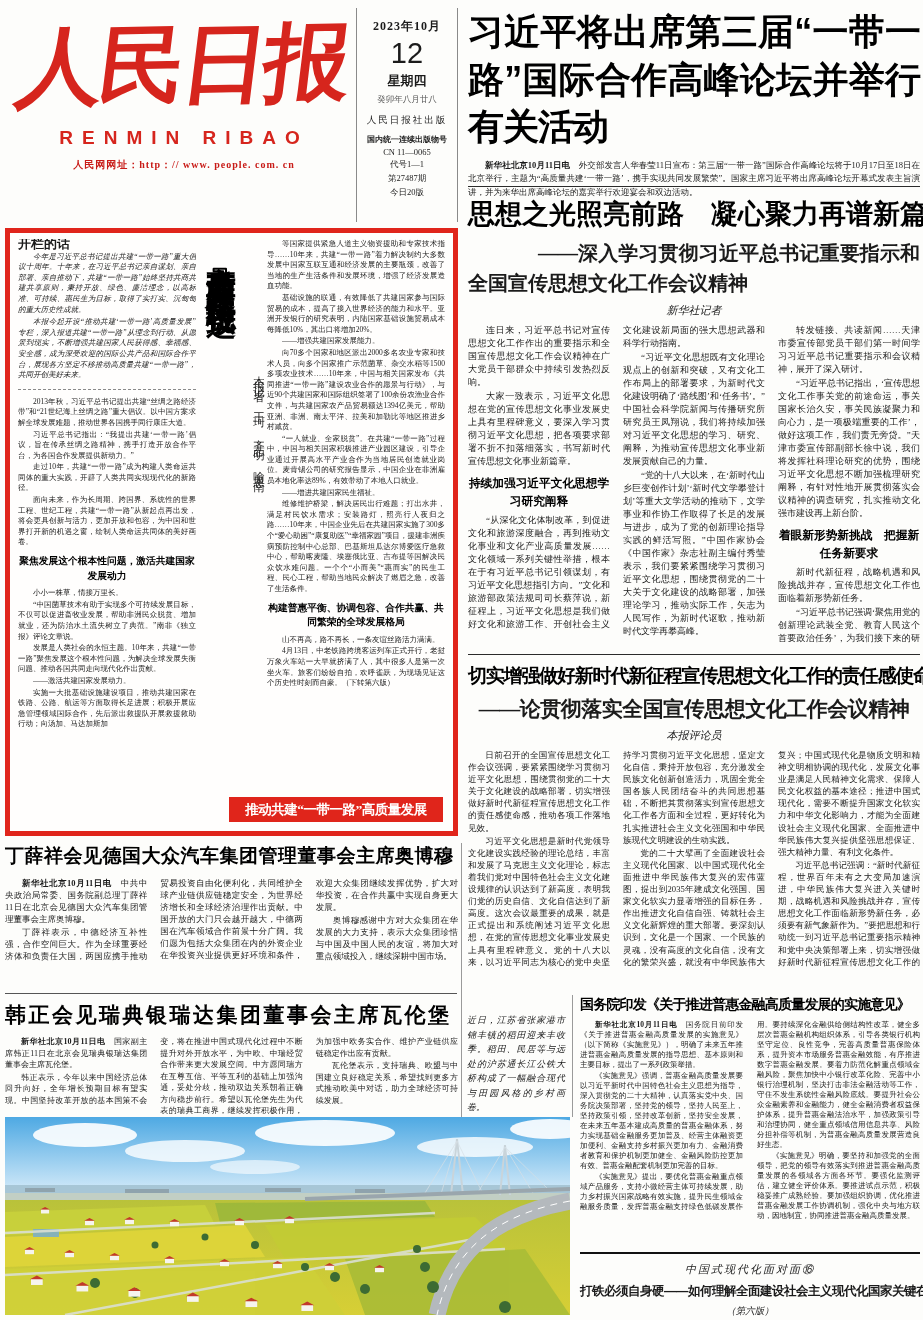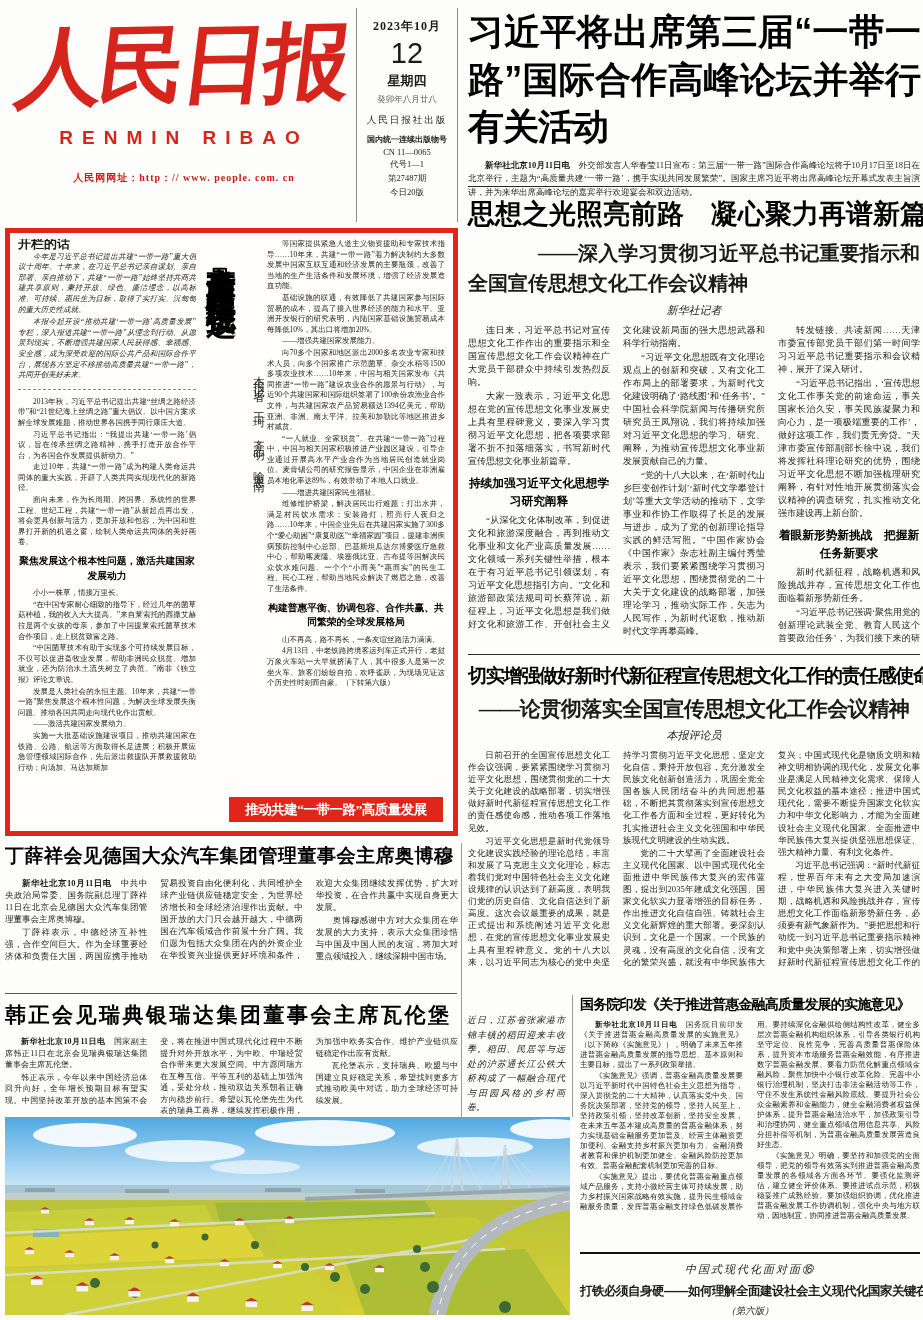--- a/index.html
+++ b/index.html
@@ -75,21 +75,21 @@
   .bookbox .title{font-family:"Liberation Sans",sans-serif;font-weight:900;font-size:12.5px;
         letter-spacing:-0.5px;white-space:nowrap;margin-bottom:5px;}
   .bookbox .pg{font-style:italic;font-size:9.5px;}
 </style>
 </head>
 <body>
 
 <div class="abs" style="left:18px;top:18px;width:332px;">
   <div class="logo">人民日报</div>
   <div class="logo-latin" style="margin-top:14px;">RENMIN RIBAO</div>
-  <div class="site-url" style="margin-top:22px;">人民网网址：http：// www. people. com. cn</div>
+  <div class="site-url" style="margin-top:9px;">人民网网址：http：// www. people. com. cn</div>
 </div>
 
 <div class="abs datebox" style="left:356px;top:8px;width:102px;height:214px;">
   <div class="ym">2023年10月</div>
   <div class="dd">12</div>
   <div class="wk">星期四</div>
   <div class="lunar">癸卯年八月廿八</div>
   <div class="pub">人民日报社出版</div>
   <div class="serial-label">国内统一连续出版物号</div>
   <div class="small">CN 11—0065</div>
@@ -146,21 +146,20 @@
         </div>
     </div>
     <hr class="dashed">
     <div>
         <p class="pp s-p">2013年秋，习近平总书记提出共建“丝绸之路经济带”和“21世纪海上丝绸之路”重大倡议。以中国方案求解全球发展难题，推动世界各国携手同行康庄大道。</p>
         <p class="pp s-p">习近平总书记指出：“我提出共建‘一带一路’倡议，旨在传承丝绸之路精神，携手打造开放合作平台，为各国合作发展提供新动力。”</p>
         <p class="pp s-p">走过10年，共建“一带一路”成为构建人类命运共同体的重大实践，开辟了人类共同实现现代化的新路径。</p>
         <p class="pp s-p">面向未来，作为长周期、跨国界、系统性的世界工程、世纪工程，共建“一带一路”从新起点再出发，将会更具创新与活力，更加开放和包容，为中国和世界打开新的机遇之窗，绘制人类命运共同体的美好画卷。</p>
         <p class="pp s-h">聚焦发展这个根本性问题，激活共建国家发展动力</p>
         <p class="pp s-p">小小一株草，情接万里长。</p>
-        <p class="pp s-p">“在中国专家耐心细致的指导下，经过几年的菌草菇种植，我的收入大大提高。”来自莱索托的西撒艾赫拉是两个女孩的母亲，参加了中国援莱索托菌草技术合作项目，走上脱贫致富之路。</p>
         <p class="pp s-p">“中国菌草技术有助于实现多个可持续发展目标，不仅可以促进畜牧业发展，帮助非洲民众脱贫、增加就业，还为防治水土流失树立了典范。”南非《独立报》评论文章说。</p>
         <p class="pp s-p">发展是人类社会的永恒主题。10年来，共建“一带一路”聚焦发展这个根本性问题，为解决全球发展失衡问题、推动各国共同走向现代化作出贡献。</p>
         <p class="pp s-p">——激活共建国家发展动力。</p>
         <p class="pp s-p">实施一大批基础设施建设项目，推动共建国家在铁路、公路、航运等方面取得长足进展；积极开展应急管理领域国际合作，先后派出救援队开展救援救助行动；向汤加、马达加斯加</p>
       </div>
   </div>
   <div class="rb-vh">高质量共建『一带一路』行稳致远</div>
   <div class="rb-bl">本报记者　王珂　齐志明　喻恩南</div>
   <div class="rb-right">
       <p class="pp s-p">等国家提供紧急人道主义物资援助和专家技术指导……10年来，共建“一带一路”着力解决制约大多数发展中国家互联互通和经济发展的主要瓶颈，改善了当地的生产生活条件和发展环境，增强了经济发展造血功能。</p>

